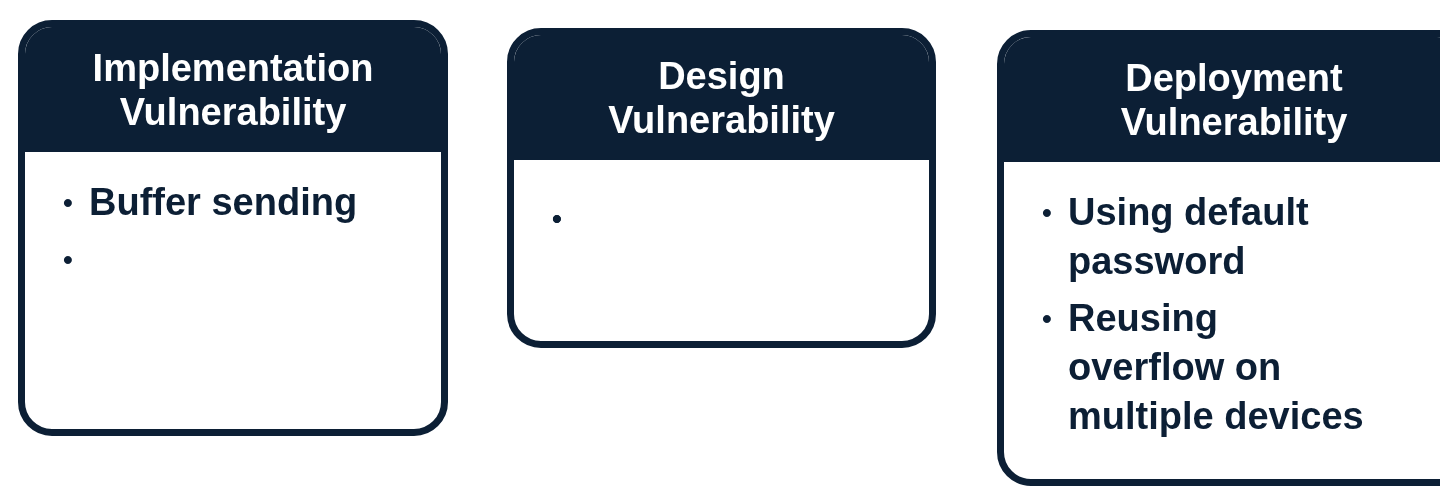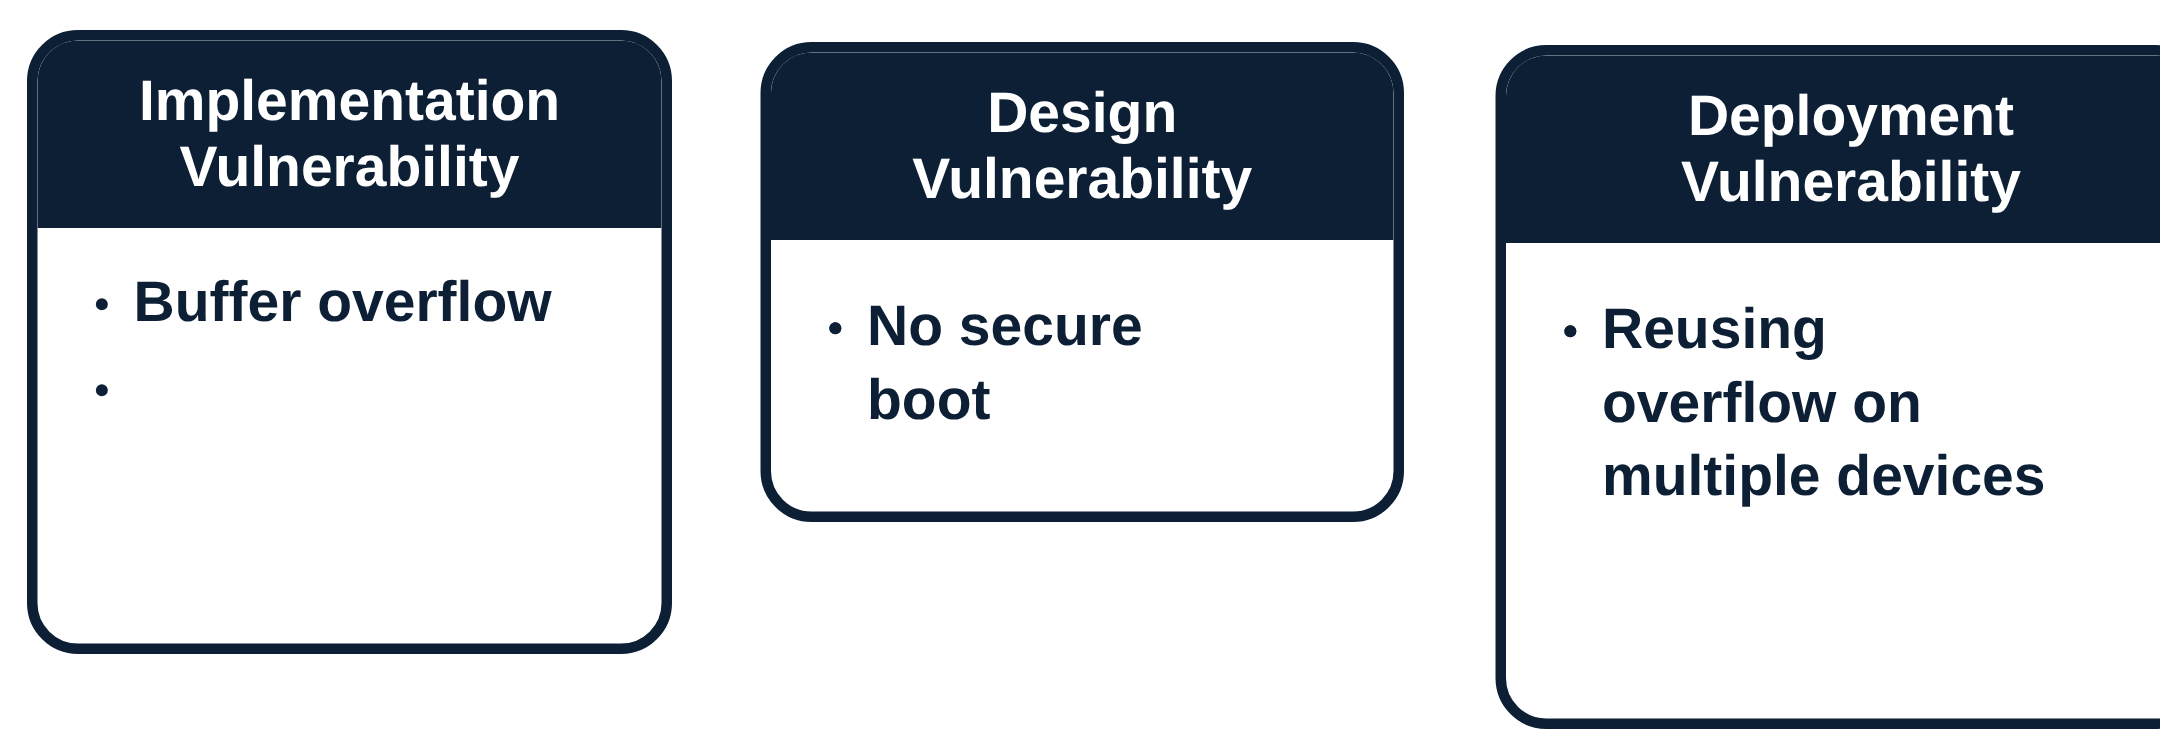--- a/index.html
+++ b/index.html
@@ -23,56 +23,56 @@
 
 <div class="card" style="left:18px; top:20px; width:430px; height:416px;">
   <div class="card-header" style="height:125px;">
     <span>Implementation</span>
     <span>Vulnerability</span>
   </div>
   <div class="card-body" style="width:330px;">
     <ul>
       <li>
         <span class="bullet">•</span>
-        <span>Buffer overflow</span>
+        <span>Buffer sending</span>
       </li>
       <li>
         <span class="bullet">•</span>
       </li>
     </ul>
   </div>
 </div>
 
 <div class="card" style="left:507px; top:28px; width:429px; height:320px;">
   <div class="card-header" style="height:125px;">
     <span>Design</span>
     <span>Vulnerability</span>
   </div>
   <div class="card-body" style="width:270px;">
     <ul>
       <li>
         <span class="bullet">•</span>
       </li>
       <li>
         <span class="bullet">•</span>
-        <span>No secure boot</span>
       </li>
     </ul>
   </div>
 </div>
 
 <div class="card" style="left:997px; top:30px; width:474px; height:456px;">
   <div class="card-header" style="height:125px;">
     <span>Deployment</span>
     <span>Vulnerability</span>
   </div>
   <div class="card-body" style="width:340px;">
     <ul>
       <li>
         <span class="bullet">•</span>
+        <span>Using default password</span>
       </li>
       <li>
         <span class="bullet">•</span>
         <span>Reusing overflow on multiple devices</span>
       </li>
     </ul>
   </div>
 </div>
 
 </body></html>

